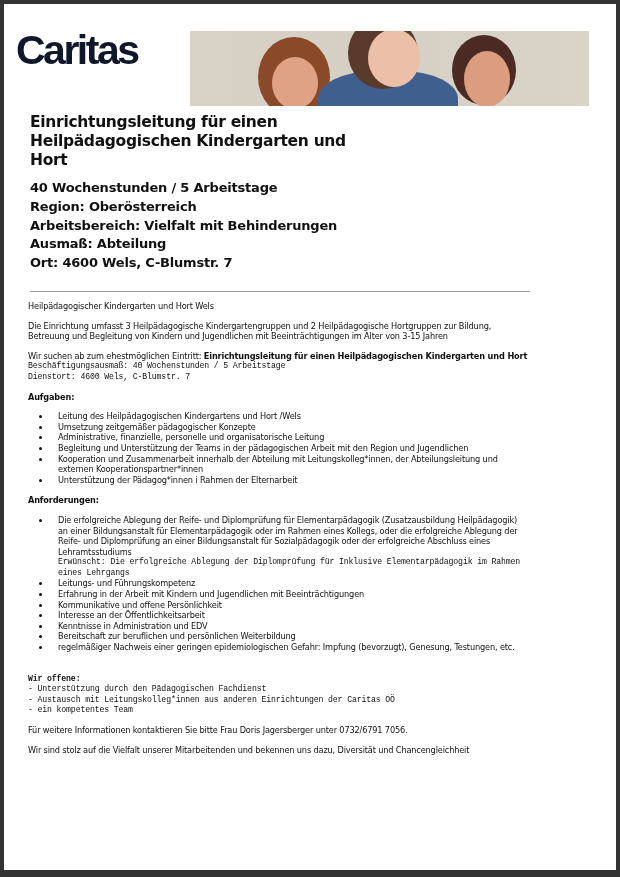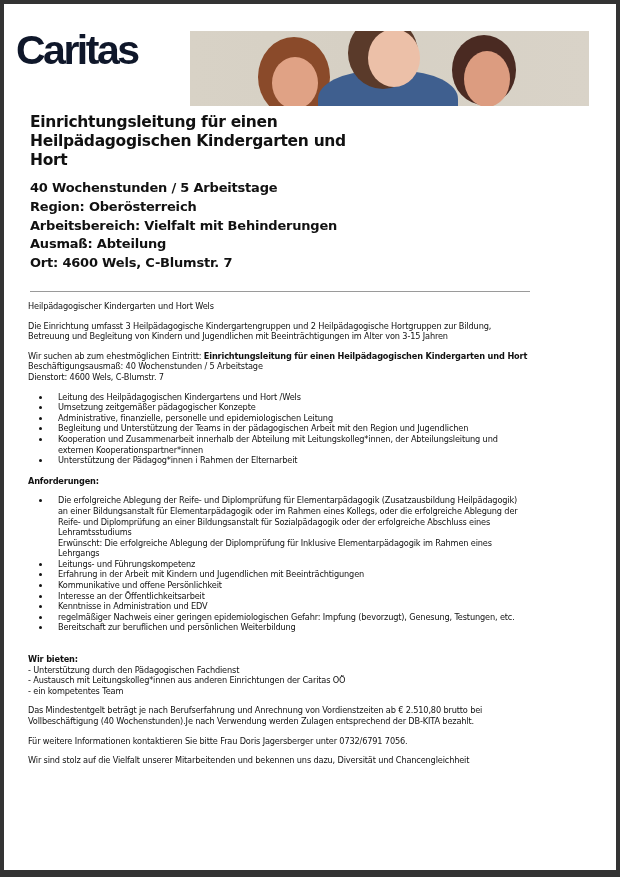--- a/index.html
+++ b/index.html
@@ -41,21 +41,21 @@
   }
   .body p { margin: 0 0 9px 0; }
   .body b { font-weight: 700; }
   .body h4 { margin: 0 0 9px 0; font-size: 8.2px; font-weight: 700; }
   .body ul { margin: 0 0 10px 0; padding-left: 22px; }
   .body ul li { margin: 0; padding-left: 8px; list-style: none; position: relative; }
   .body ul li::before {
     content: ""; position: absolute; left: -11px; top: 4px; width: 3px; height: 3px;
     background: #111; border-radius: 50%;
   }
-  .line { display: block; }
+  .line { display: block; font-family: Liberation Mono, monospace; }
   .spacer { height: 11px; }
 </style>
 </head>
 <body>
 
 <div class="page">
 
   <div class="logo">
     <div>Caritas</div>
   </div>
@@ -87,50 +87,50 @@
 
   <div class="body">
     <p>Heilpädagogischer Kindergarten und Hort Wels</p>
     <p>Die Einrichtung umfasst 3 Heilpädagogische Kindergartengruppen und 2 Heilpädagogische Hortgruppen zur Bildung, Betreuung und Begleitung von Kindern und Jugendlichen mit Beeinträchtigungen im Alter von 3-15 Jahren</p>
     <p>
       <span>Wir suchen ab zum ehestmöglichen Eintritt: </span><b>Einrichtungsleitung für einen Heilpädagogischen Kindergarten und Hort</b>
       <span class="line">Beschäftigungsausmaß: 40 Wochenstunden / 5 Arbeitstage</span>
       <span class="line">Dienstort: 4600 Wels, C-Blumstr. 7</span>
     </p>
 
+    <h4>Aufgaben:</h4>
     <ul>
       <li>Leitung des Heilpädagogischen Kindergartens und Hort /Wels</li>
       <li>Umsetzung zeitgemäßer pädagogischer Konzepte</li>
-      <li>Administrative, finanzielle, personelle und epidemiologischen Leitung</li>
+      <li>Administrative, finanzielle, personelle und organisatorische Leitung</li>
       <li>Begleitung und Unterstützung der Teams in der pädagogischen Arbeit mit den Region und Jugendlichen</li>
       <li>Kooperation und Zusammenarbeit innerhalb der Abteilung mit Leitungskolleg*innen, der Abteilungsleitung und externen Kooperationspartner*innen</li>
       <li>Unterstützung der Pädagog*innen i Rahmen der Elternarbeit</li>
     </ul>
 
     <h4>Anforderungen:</h4>
     <ul>
       <li>
         <span>Die erfolgreiche Ablegung der Reife- und Diplomprüfung für Elementarpädagogik (Zusatzausbildung Heilpädagogik) an einer Bildungsanstalt für Elementarpädagogik oder im Rahmen eines Kollegs, oder die erfolgreiche Ablegung der Reife- und Diplomprüfung an einer Bildungsanstalt für Sozialpädagogik oder der erfolgreiche Abschluss eines Lehramtsstudiums</span>
         <span class="line">Erwünscht: Die erfolgreiche Ablegung der Diplomprüfung für Inklusive Elementarpädagogik im Rahmen eines Lehrgangs</span>
       </li>
       <li>Leitungs- und Führungskompetenz</li>
       <li>Erfahrung in der Arbeit mit Kindern und Jugendlichen mit Beeinträchtigungen</li>
       <li>Kommunikative und offene Persönlichkeit</li>
       <li>Interesse an der Öffentlichkeitsarbeit</li>
       <li>Kenntnisse in Administration und EDV</li>
+      <li>Bereitschaft zur beruflichen und persönlichen Weiterbildung</li>
       <li>regelmäßiger Nachweis einer geringen epidemiologischen Gefahr: Impfung (bevorzugt), Genesung, Testungen, etc.</li>
-      <li>Bereitschaft zur beruflichen und persönlichen Weiterbildung</li>
     </ul>
 
     <div class="spacer"></div>
 
     <p>
-      <b class="line">Wir bieten:</b>
+      <b class="line">Wir offene:</b>
       <span class="line">- Unterstützung durch den Pädagogischen Fachdienst</span>
       <span class="line">- Austausch mit Leitungskolleg*innen aus anderen Einrichtungen der Caritas OÖ</span>
       <span class="line">- ein kompetentes Team</span>
     </p>
 
-    <p>Das Mindestentgelt beträgt je nach Berufserfahrung und Anrechnung von Vordienstzeiten ab € 2.510,80 brutto bei Vollbeschäftigung (40 Wochenstunden).Je nach Verwendung werden Zulagen entsprechend der DB-KITA bezahlt.</p>
     <p>Für weitere Informationen kontaktieren Sie bitte Frau Doris Jagersberger unter 0732/6791 7056.</p>
     <p>Wir sind stolz auf die Vielfalt unserer Mitarbeitenden und bekennen uns dazu, Diversität und Chancengleichheit</p>
   </div>
 </div>
 
 </body></html>

